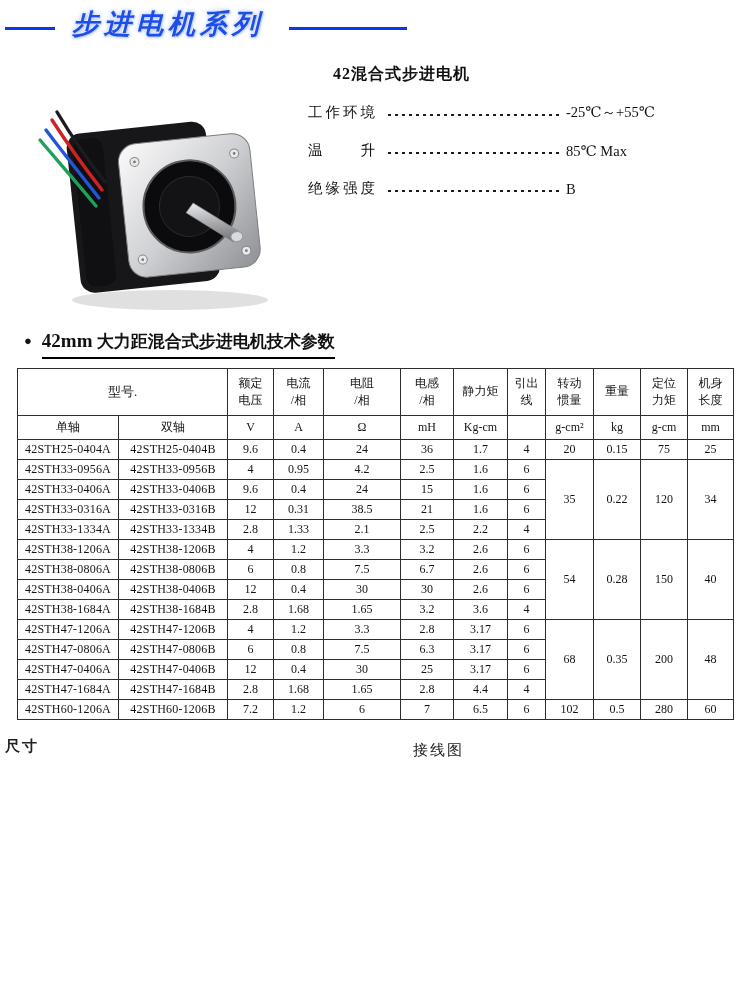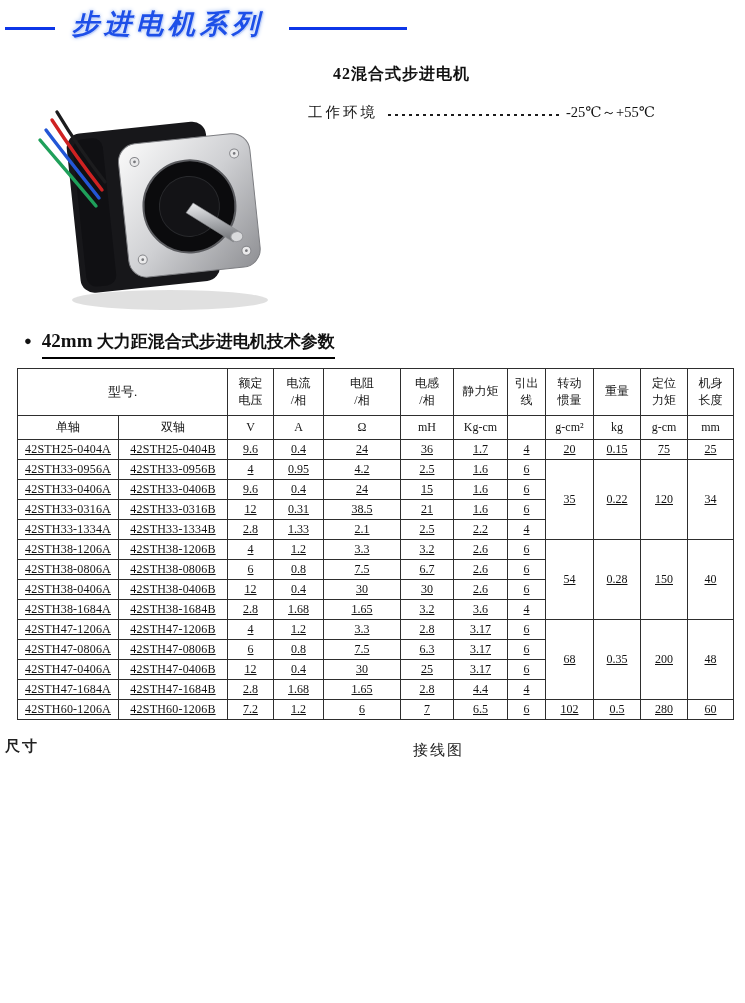--- a/index.html
+++ b/index.html
@@ -29,21 +29,21 @@
   .table-title .bullet{font-size:13px;vertical-align:2px;margin-right:10px;}
   .table-title .tt{border-bottom:2px solid #000;padding-bottom:6px;}
   .table-title .num{font-size:19px;}
   .spec-table-wrap{position:absolute;left:17px;top:368px;}
   table.spec{border-collapse:collapse;table-layout:fixed;width:716px;
         font-family:"Liberation Serif","DejaVu Serif",serif;}
   table.spec th,table.spec td{border:1px solid #2e2e2e;text-align:center;vertical-align:middle;
         padding:0;font-weight:normal;font-size:12px;color:#141414;overflow:hidden;}
   table.spec thead tr.r1{height:47px;}
   table.spec thead tr.r2{height:24px;}
-  table.spec tbody tr{height:20px;text-decoration:underline;}
+  table.spec tbody tr{height:20px;}
   table.spec .hd div{line-height:1.45;}
   table.spec .model-hd{font-size:13px;}
   table.spec td.model{font-size:12px;letter-spacing:0.2px;}
 
   
   .sec-label{position:absolute;font-size:15px;letter-spacing:2px;color:#222;}
   .sub-label{position:absolute;font-size:14px;letter-spacing:1px;color:#333;}
 
   svg text{font-family:"Liberation Serif","DejaVu Serif",serif;}
   .dim{font-size:6px;fill:#333;}
@@ -97,20 +97,30 @@
     <path d="M74,116 C52,88 36,68 21,48" stroke="#2356d6" stroke-width="3.4" fill="none" stroke-linecap="round"></path>
     <path d="M71,124 C49,97 31,77 15,58" stroke="#1fa05a" stroke-width="3.4" fill="none" stroke-linecap="round"></path>
   </svg>
 
   <div class="product-title">42混合式步进电机</div>
   <div class="spec-list">
       <div class="spec-row">
         <span class="spec-label">工作环境</span>
         <div class="spec-leader"></div>
         <span class="spec-value">-25℃～+55℃</span>
+      </div>
+      <div class="spec-row">
+        <span class="spec-label">温　　升</span>
+        <div class="spec-leader"></div>
+        <span class="spec-value">85℃ Max</span>
+      </div>
+      <div class="spec-row">
+        <span class="spec-label">绝缘强度</span>
+        <div class="spec-leader"></div>
+        <span class="spec-value">B</span>
       </div>
     </div>
 
   <div class="table-title">
     <span class="bullet">●</span><span class="tt"><span class="num">42mm</span><span> 大力距混合式步进电机技术参数</span></span>
   </div>
 
   <div class="spec-table-wrap">
     <table class="spec">
         <colgroup>

